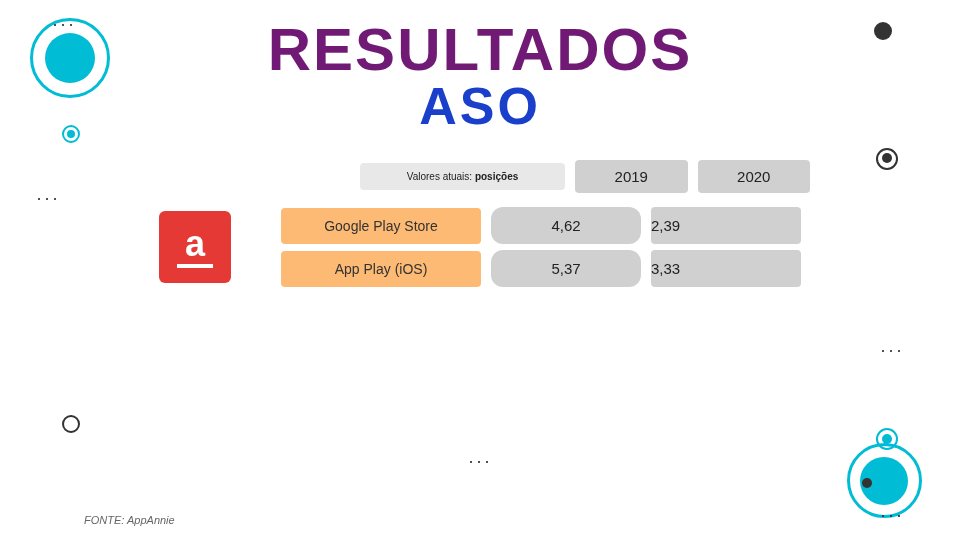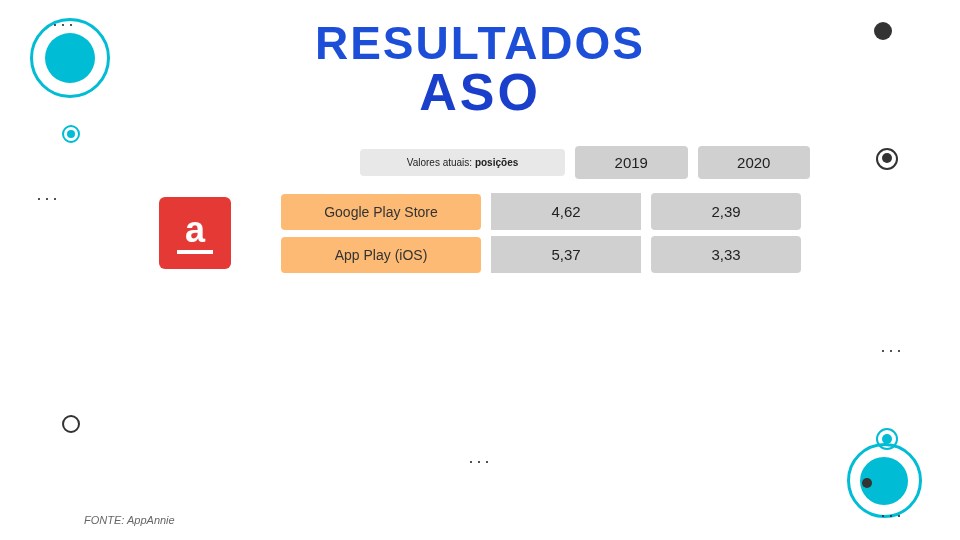--- a/index.html
+++ b/index.html
@@ -139,23 +139,23 @@
       position: absolute;
       top: 0; left: 0; right: 0; bottom: 0;
       display: flex;
       flex-direction: column;
       align-items: center;
       justify-content: flex-start;
       padding-top: 20px;
     }
 
     .title-resultados {
-      font-size: 46px;
+      font-size: 60px;
       font-weight: 900;
-      color: #1d4ed8;
+      color: #701a75;
       text-transform: uppercase;
       letter-spacing: 2px;
       line-height: 1;
     }
 
     .title-aso {
       font-size: 52px;
       font-weight: 900;
       color: #1a3fcb;
       text-transform: uppercase;
@@ -276,36 +276,35 @@
       padding: 10px 16px;
       font-size: 14px;
       color: #333;
       width: 200px;
       text-align: center;
       margin-left: 41px;
     }
 
     .store-val-2019 {
       background: #d0d0d0;
-      border-radius: 0;
+      border-radius: 12px;
       padding: 10px 0;
       font-size: 15px;
       color: #222;
       text-align: center;
       width: 150px;
       margin-left: 10px;
     }
 
     .store-val-2020 {
       background: #d0d0d0;
       border-radius: 4px;
       padding: 10px 0;
       font-size: 15px;
       color: #222;
-      text-align: center;
       width: 150px;
       margin-left: 10px;
     }
 
     
     .footer-source {
       position: absolute;
       bottom: 14px;
       left: 84px;
       font-size: 11px;

